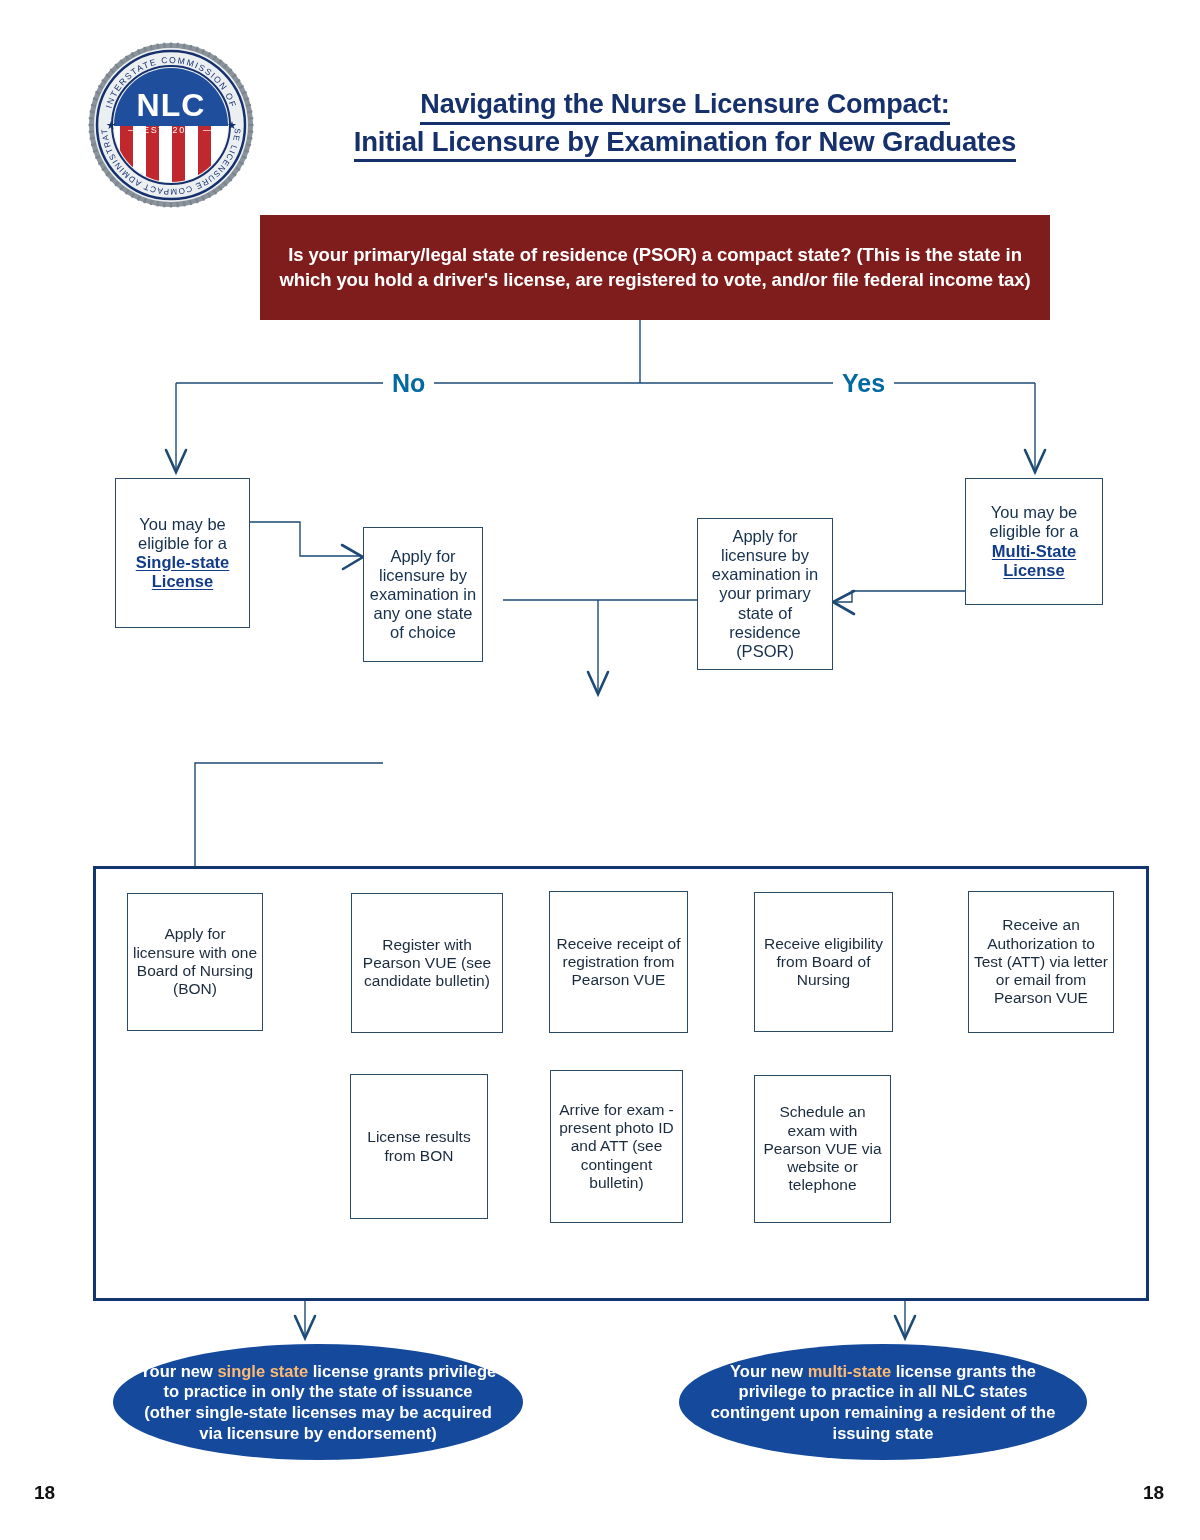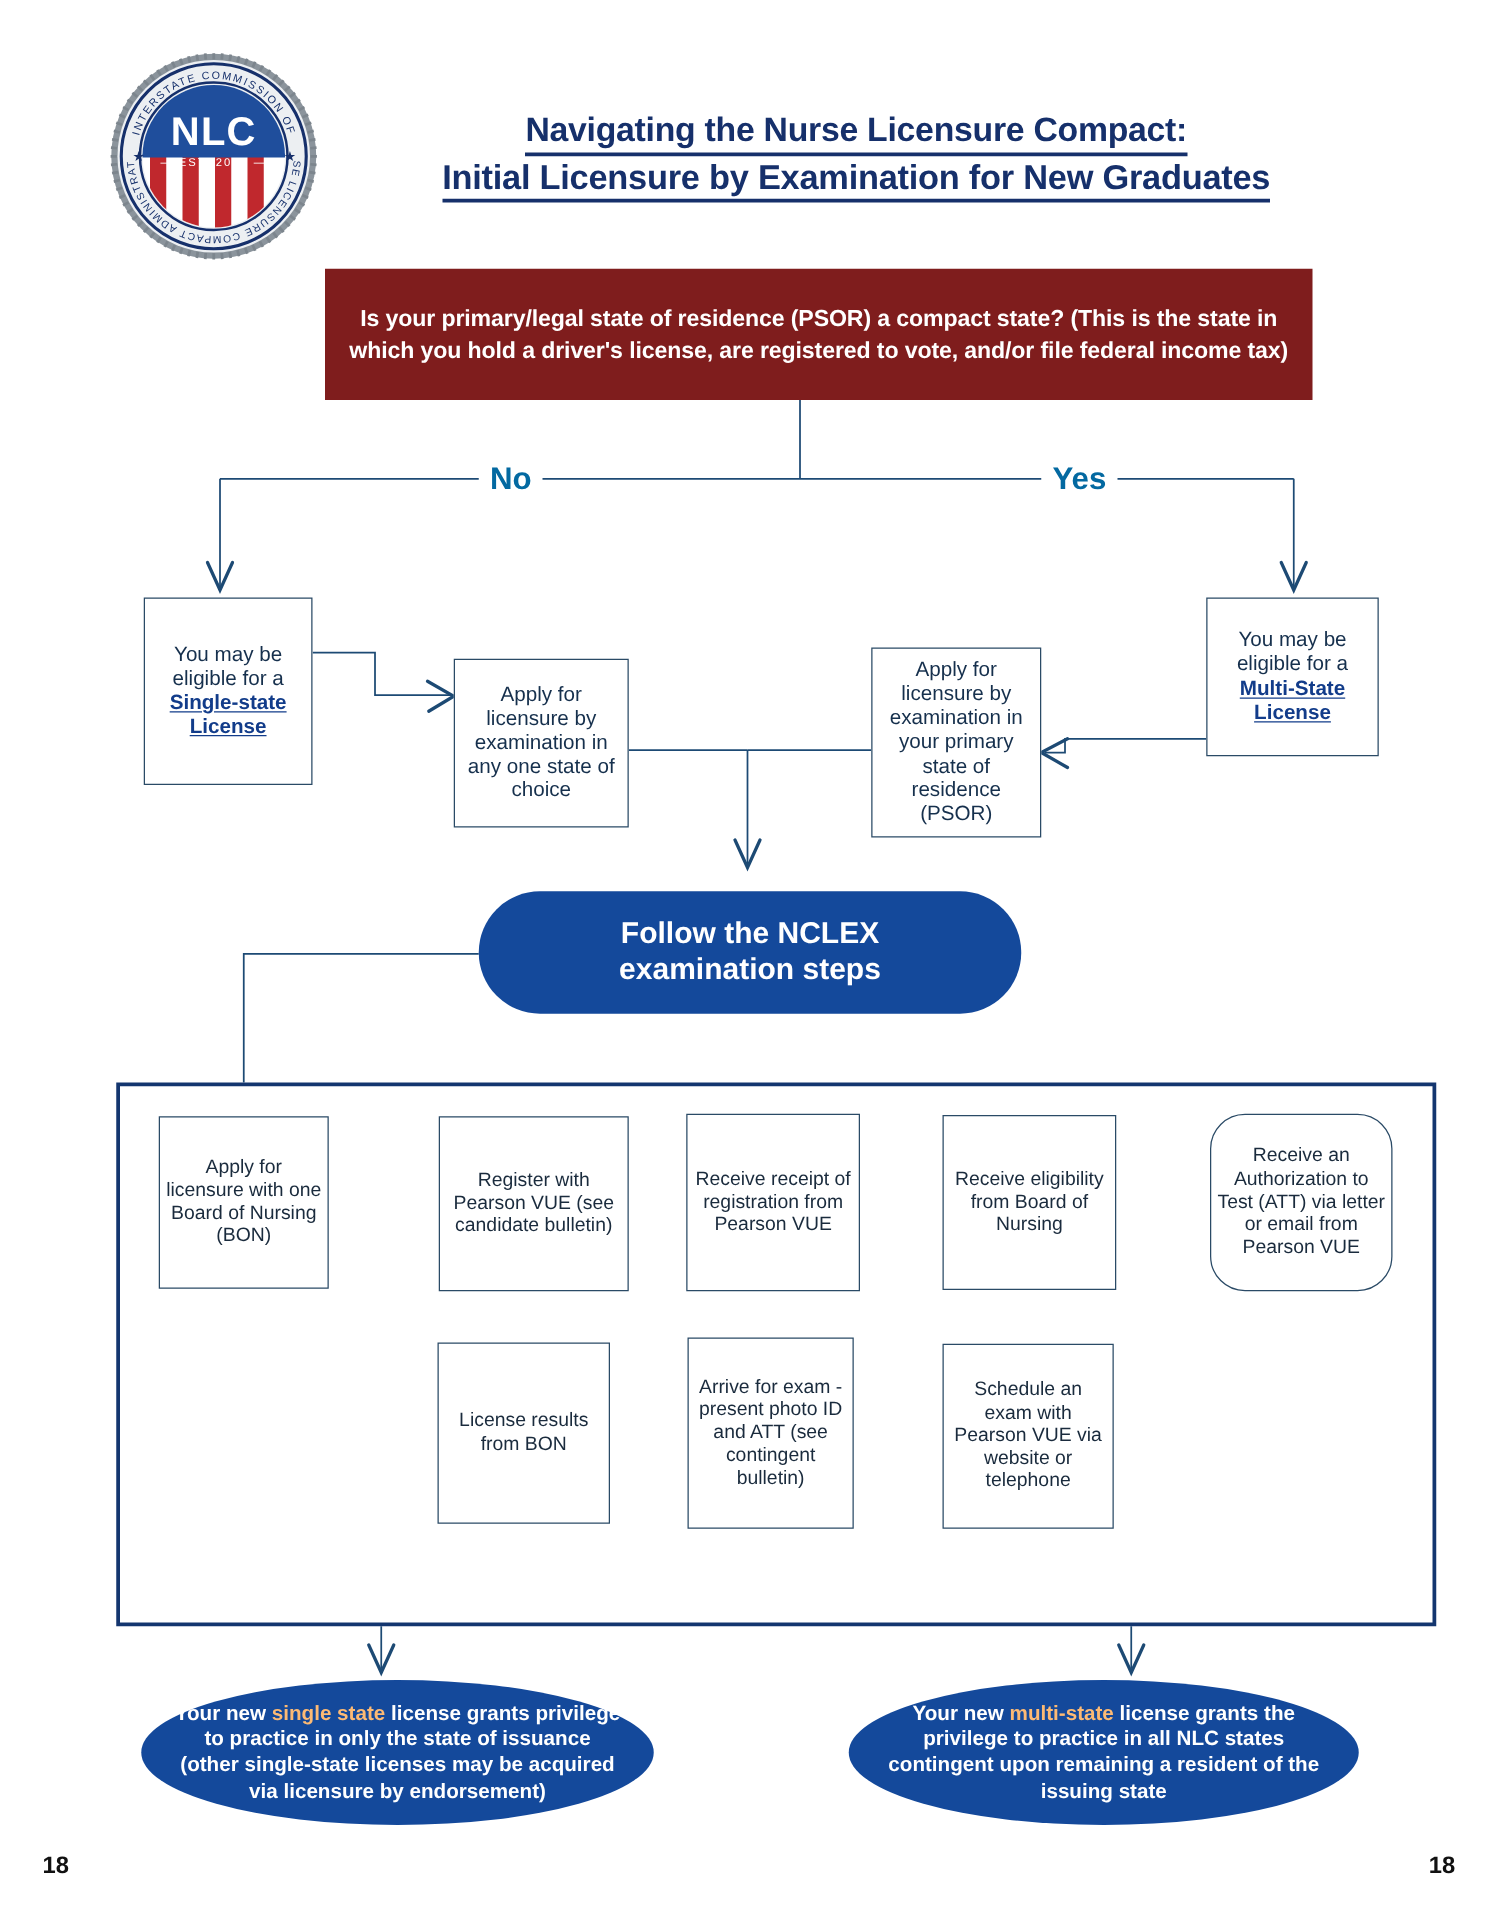--- a/index.html
+++ b/index.html
@@ -49,21 +49,21 @@
     position:absolute;box-sizing:border-box;
     border:1.4px solid #2a4a66;background:#ffffff;
     display:flex;align-items:center;justify-content:center;
     text-align:center;color:#16304d;line-height:1.16;
     padding:4px 5px;
   }
   .obox .lbl{display:block;}
   .obox u.b{font-weight:bold;color:#123c8a;text-decoration:underline;text-underline-offset:2px;}
 
   #box-single{left:115px;top:478px;width:135px;height:150px;font-size:16.5px;}
-  #box-any-state{left:363px;top:527px;width:140px;height:135px;font-size:16.5px;}
+  #box-any-state{left:363px;top:527px;width:120px;height:135px;font-size:16.5px;}
   #box-psor{left:697px;top:518px;width:136px;height:152px;font-size:16.5px;}
   #box-multi{left:965px;top:478px;width:138px;height:127px;font-size:16.5px;}
 
   
   .pill{
     position:absolute;left:383px;top:713px;width:434px;height:98px;
     background:#14499b;color:#fff;border-radius:49px;
     display:flex;align-items:center;justify-content:center;text-align:center;
     font-size:24px;font-weight:bold;line-height:1.2;
   }
@@ -79,21 +79,21 @@
     border:1.2px solid #2a4a66;background:#fff;
     display:flex;align-items:center;justify-content:center;
     text-align:center;color:#1a2b3d;font-size:15.5px;line-height:1.18;
     padding:3px 4px;
   }
   
   #step-apply-bon{left:127px;top:893px;width:136px;height:138px;}
   #step-register-vue{left:351px;top:893px;width:152px;height:140px;}
   #step-receipt{left:549px;top:891px;width:139px;height:142px;}
   #step-eligibility{left:754px;top:892px;width:139px;height:140px;}
-  #step-att{left:968px;top:891px;width:146px;height:142px;border-radius:28px;}
+  #step-att{left:968px;top:891px;width:146px;height:142px;}
   
   #step-results{left:350px;top:1074px;width:138px;height:145px;}
   #step-arrive{left:550px;top:1070px;width:133px;height:153px;}
   #step-schedule{left:754px;top:1075px;width:137px;height:148px;}
 
   
   .bpill{
     position:absolute;background:#14499b;color:#fff;border-radius:50%/50%;
     display:flex;align-items:center;justify-content:center;text-align:center;
     font-size:16.5px;font-weight:bold;line-height:1.25;padding:10px 26px;
@@ -333,23 +333,20 @@
   </div>
 
   <div class="obox" id="box-psor">
     <span>Apply for licensure by examination in your primary state of residence (PSOR)</span>
   </div>
 
   <div class="obox" id="box-multi">
     <span class="lbl"><span>You may be eligible for a </span><br><u class="b"> Multi-State License</u></span>
   </div>
 
-  <div class="pill">
-    <span><span>Follow the NCLEX</span><br><span>examination steps</span></span>
-  </div>
 
   <div class="nclex-frame"></div>
 
   <div class="sbox" id="step-apply-bon">
     <span>Apply for licensure with one Board of Nursing (BON)</span>
   </div>
   <div class="sbox" id="step-register-vue">
     <span>Register with Pearson VUE (see candidate bulletin)</span>
   </div>
   <div class="sbox" id="step-receipt">

